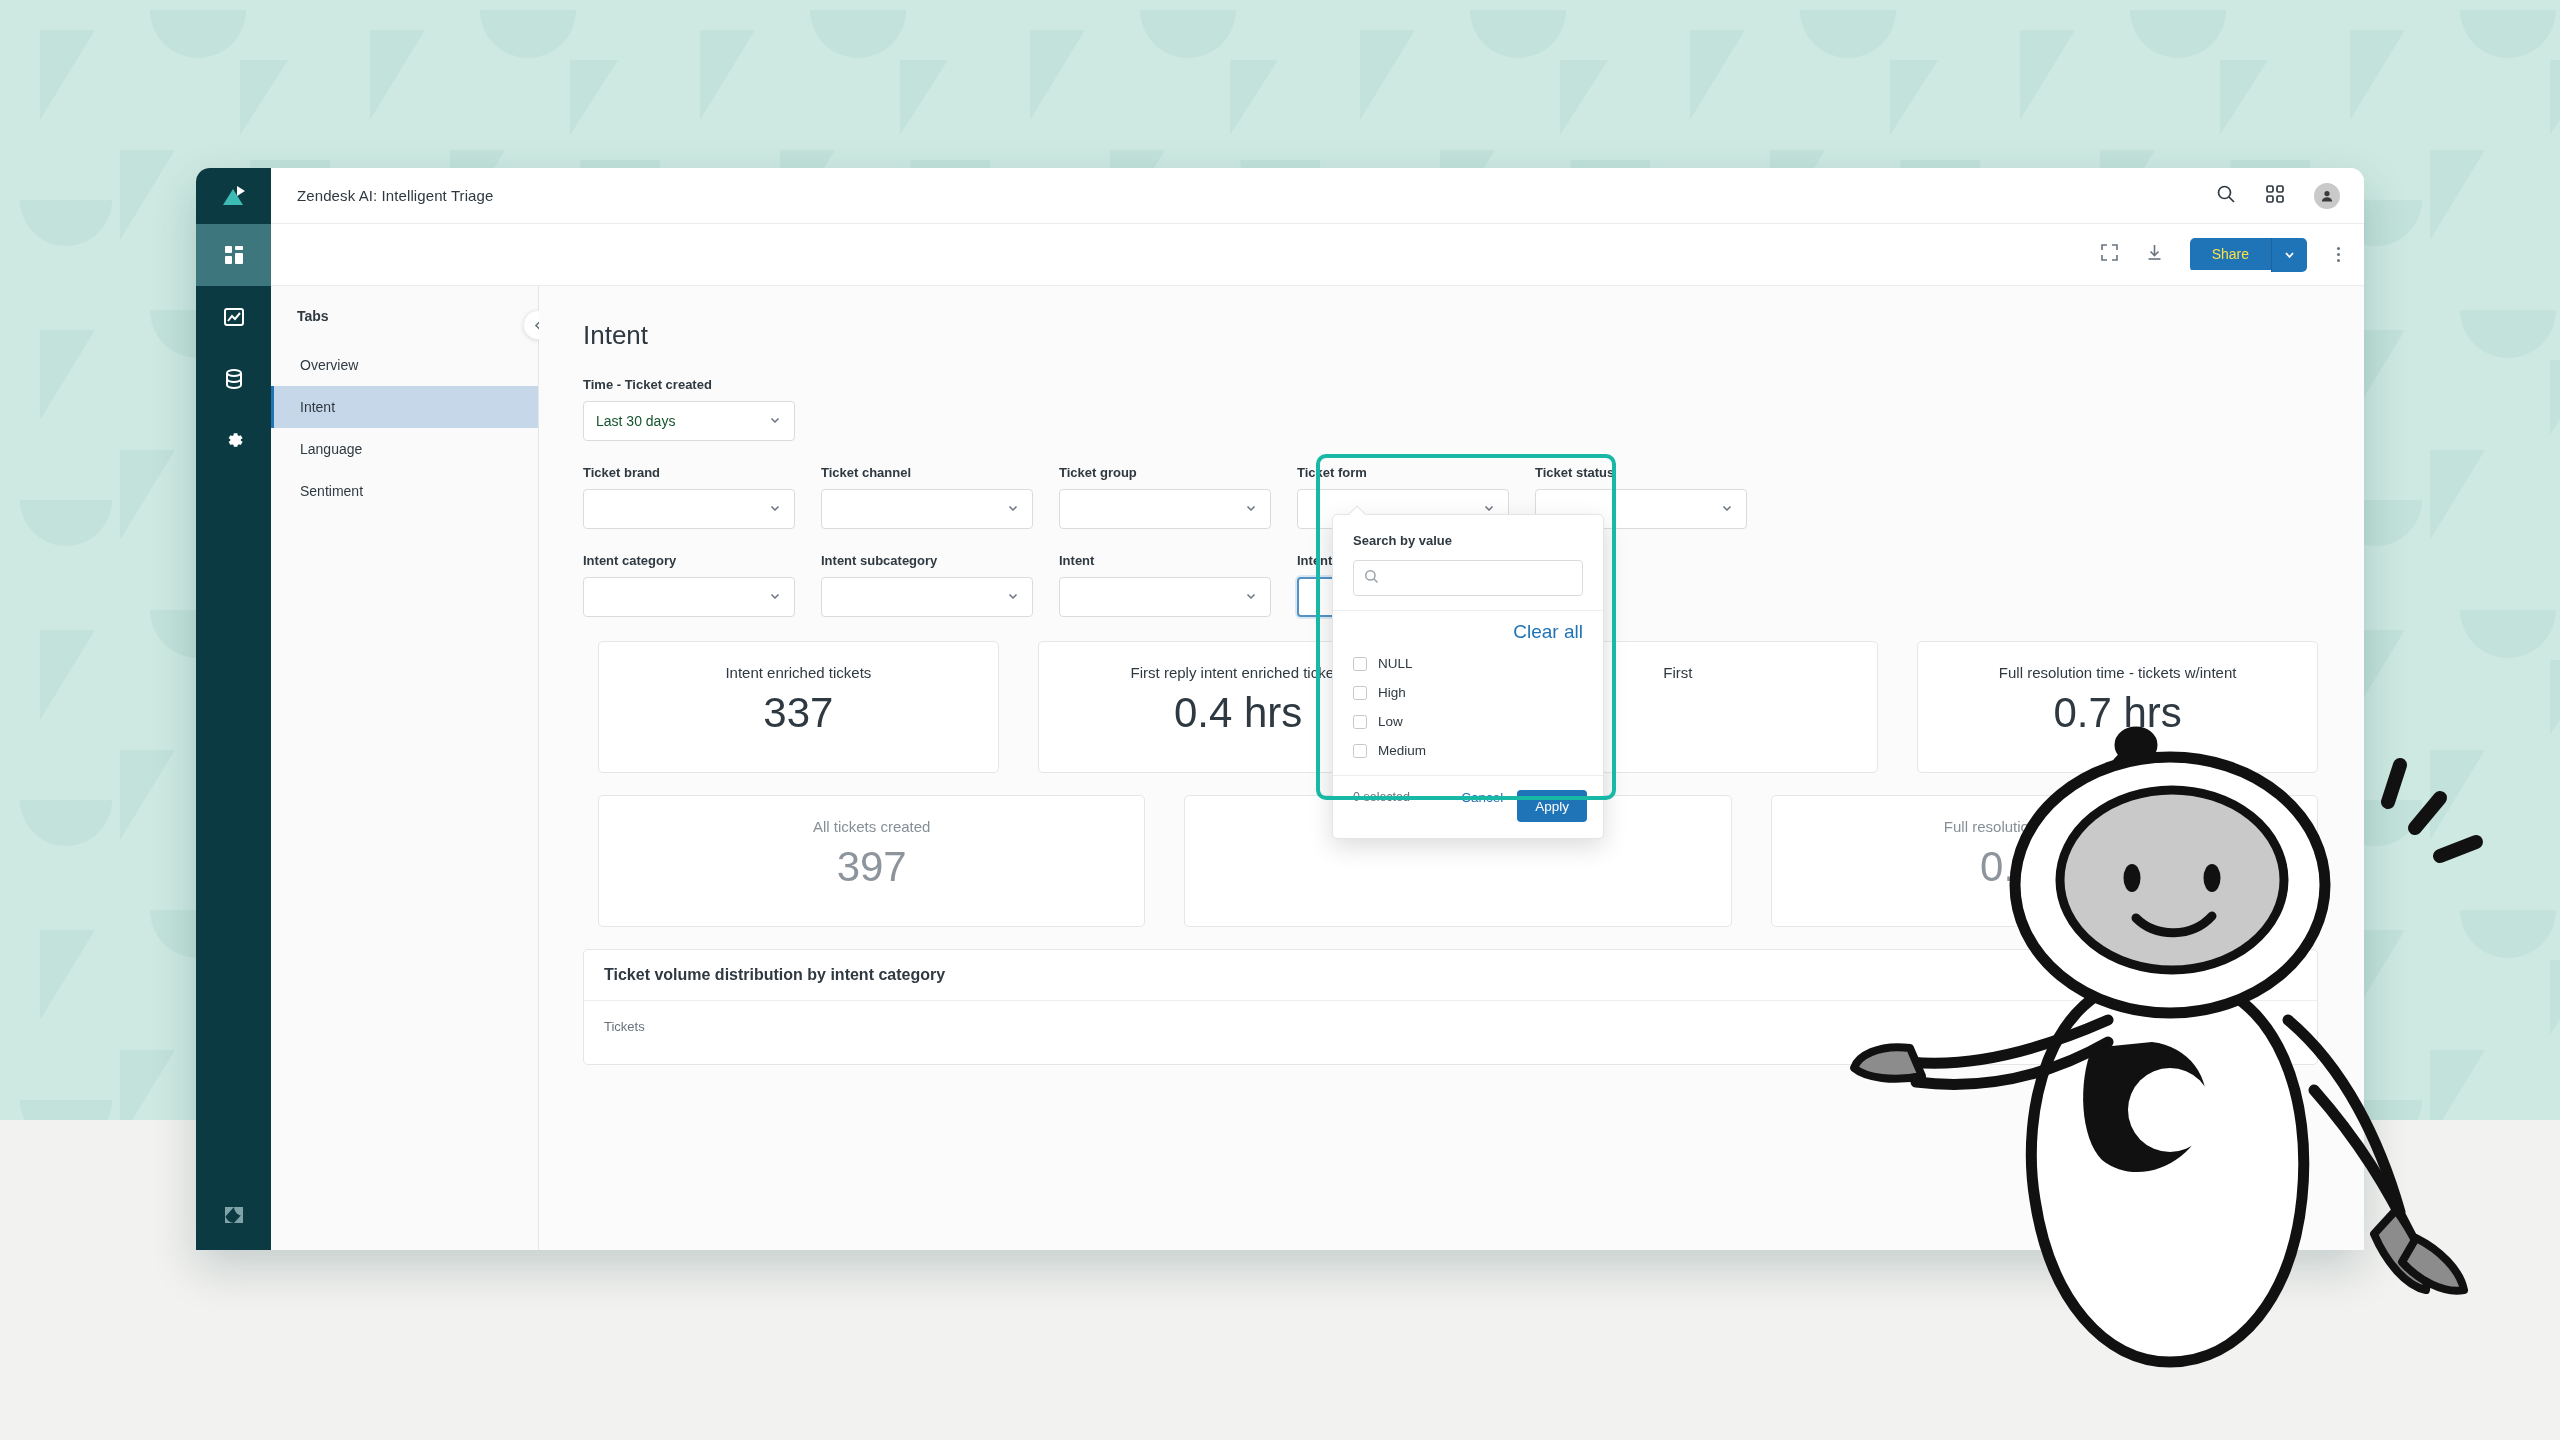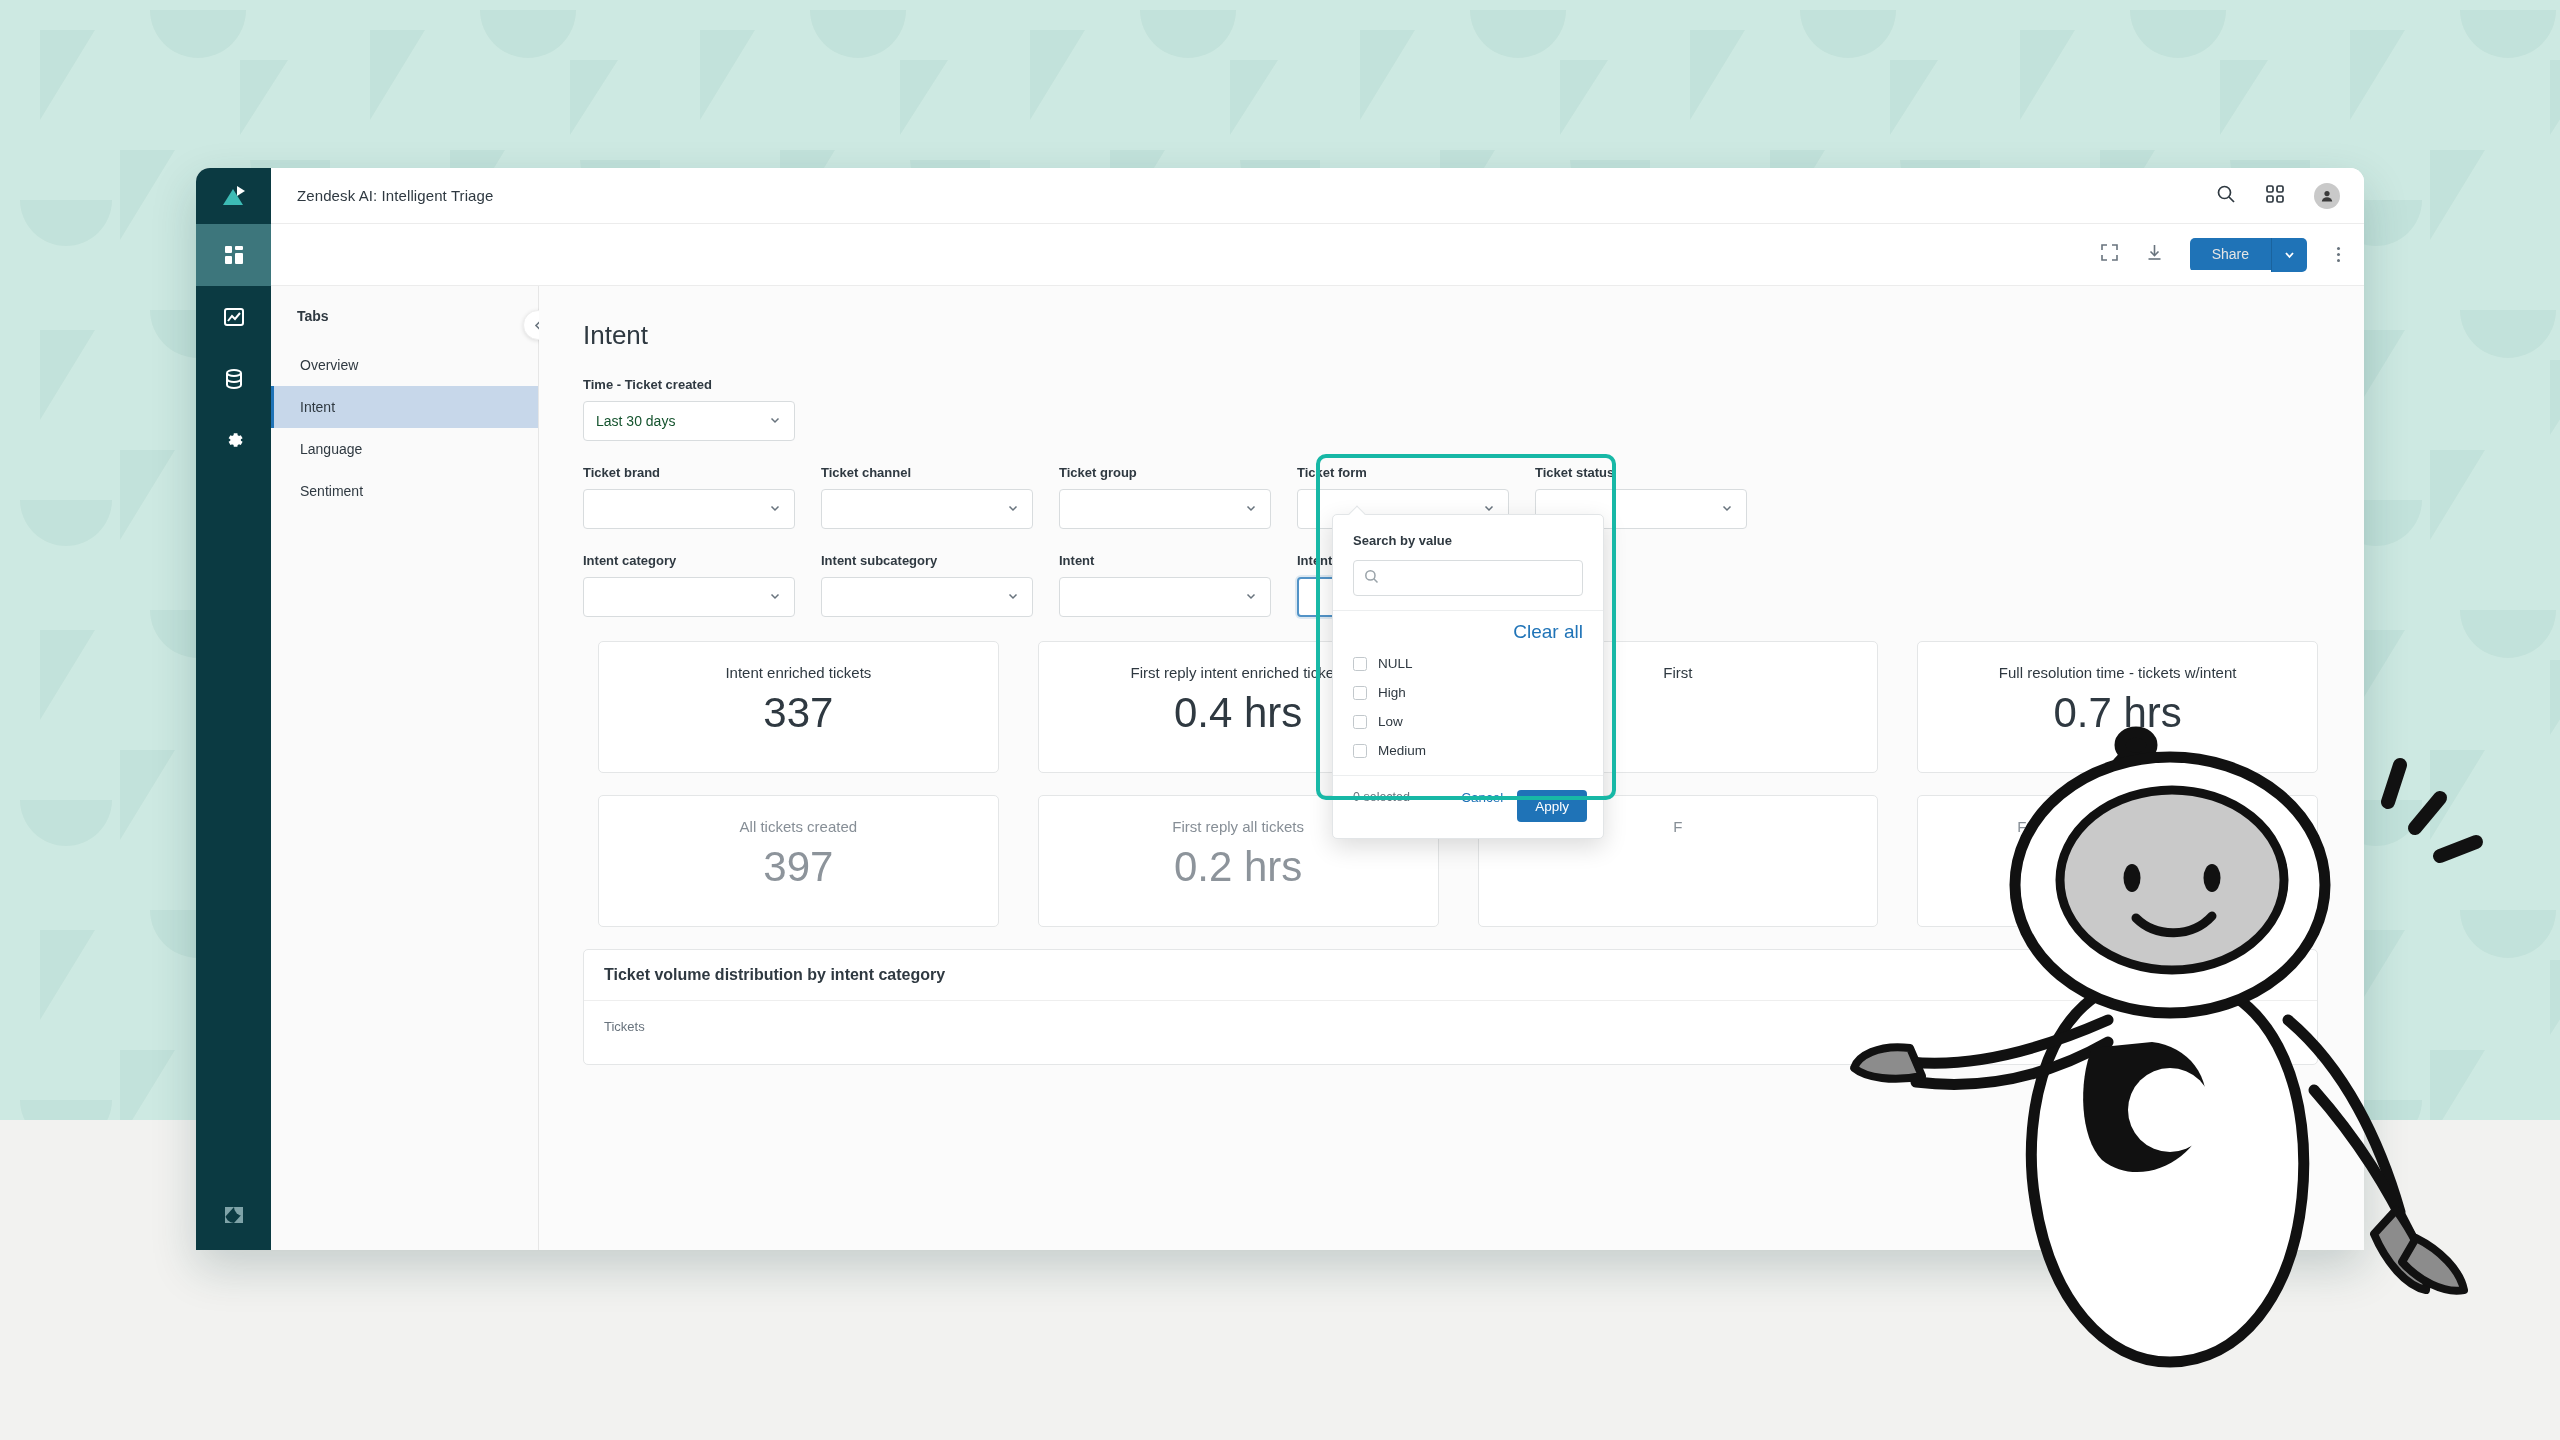--- a/index.html
+++ b/index.html
@@ -70,21 +70,21 @@
   }
 
   .toolbar {
     height: 62px; flex: 0 0 62px;
     background: #fff; border-bottom: 1px solid #ececec;
     display: flex; align-items: center; padding: 0 20px 0 26px;
   }
   .toolbar-right { margin-left: auto; display: flex; align-items: center; gap: 26px; }
   .share-group { display: flex; align-items: stretch; border-radius: 5px; overflow: hidden; }
   .share-btn {
-    background: #1f73b7; color: #e5e5e5; border: none;
+    background: #1f73b7; color: #fde047; border: none;
     font-size: 14px; font-family: inherit;
     padding: 0 22px; height: 32px; cursor: pointer;
   }
   .share-caret {
     background: #1f73b7; width: 36px; height: 34px;
     display: flex; align-items: center; justify-content: center;
     cursor: pointer; border-left: 1px solid #1a639e;
   }
   .kebab { display: flex; flex-direction: column; gap: 3px; cursor: pointer; padding: 4px; }
   .kebab i { width: 3px; height: 3px; border-radius: 50%; background: #68737d; display: block; }
@@ -494,24 +494,20 @@
             <div class="kpi-value">0.7 hrs</div>
           </div>
         </div>
 
         <div class="kpi-row">
           <div class="kpi-card">
             <div class="kpi-title muted">All tickets created</div>
             <div class="kpi-value muted">397</div>
           </div>
           <div class="kpi-card">
-            <div class="kpi-title muted">First reply all tickets</div>
-            <div class="kpi-value muted">0.2 hrs</div>
-          </div>
-          <div class="kpi-card">
             <div class="kpi-title muted">F</div>
             <div class="kpi-value muted"></div>
           </div>
           <div class="kpi-card">
             <div class="kpi-title muted">Full resolution time - all tickets</div>
             <div class="kpi-value muted">0.6 hrs</div>
           </div>
         </div>
 
         <div class="chart-card">

